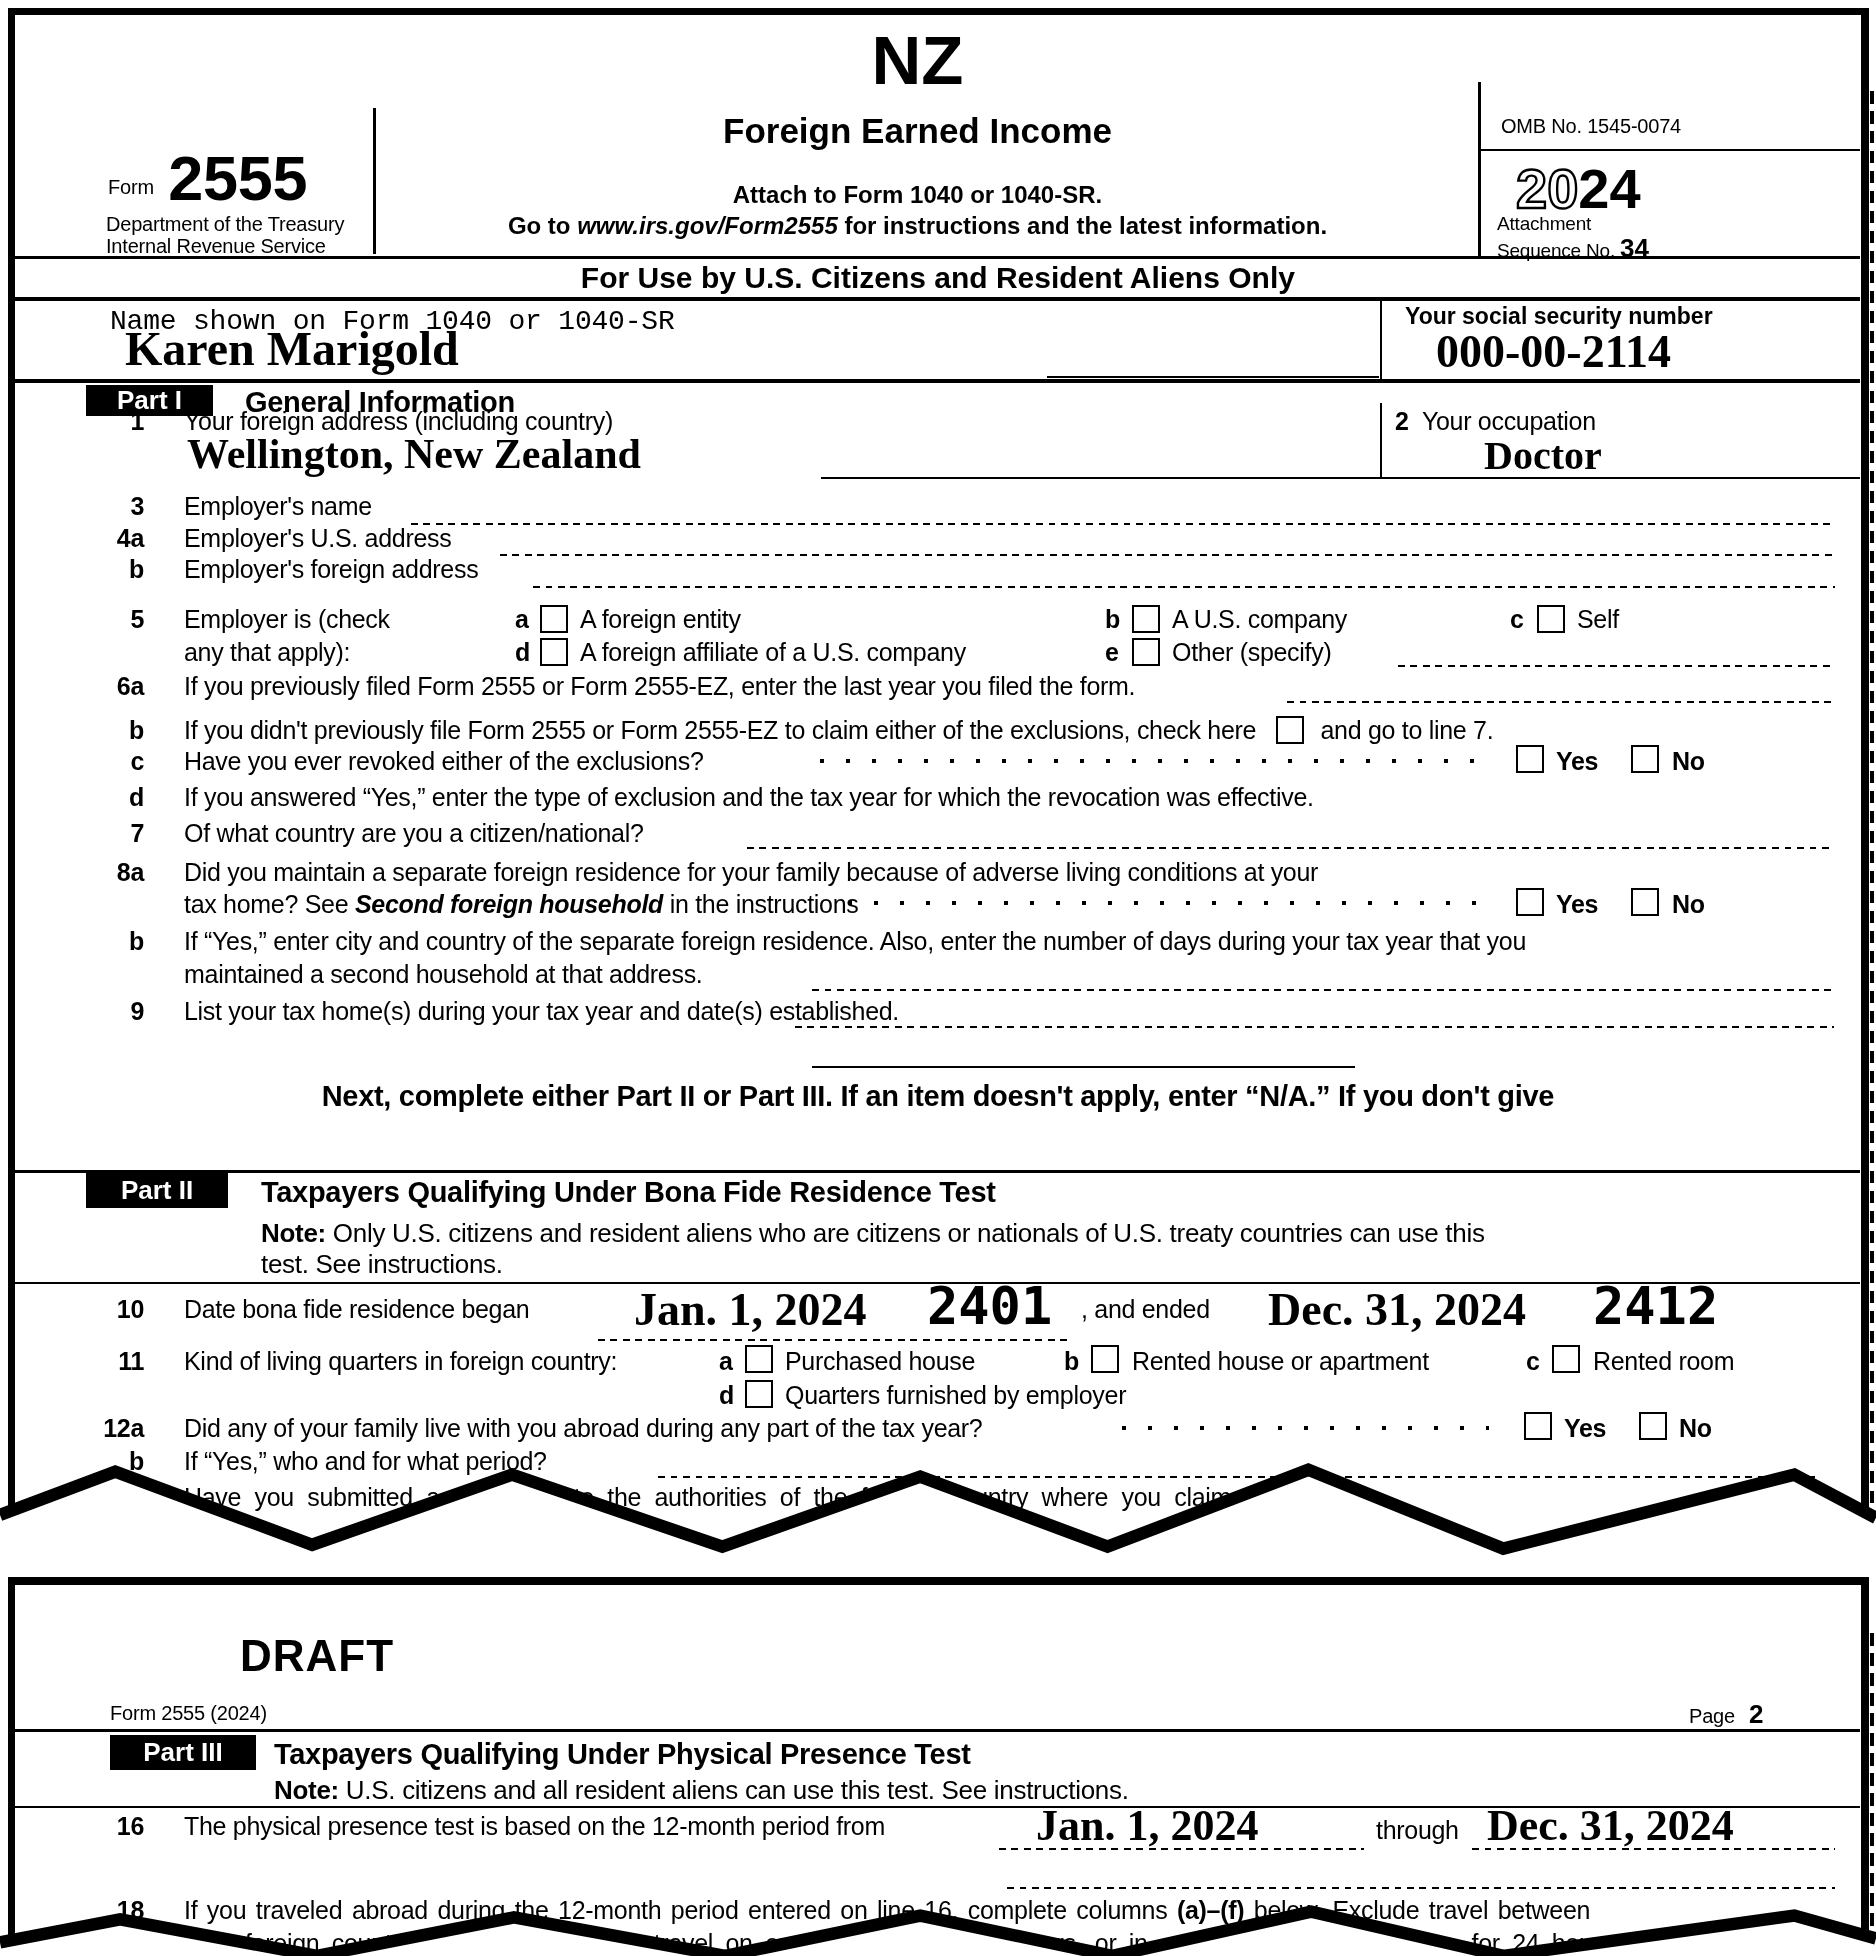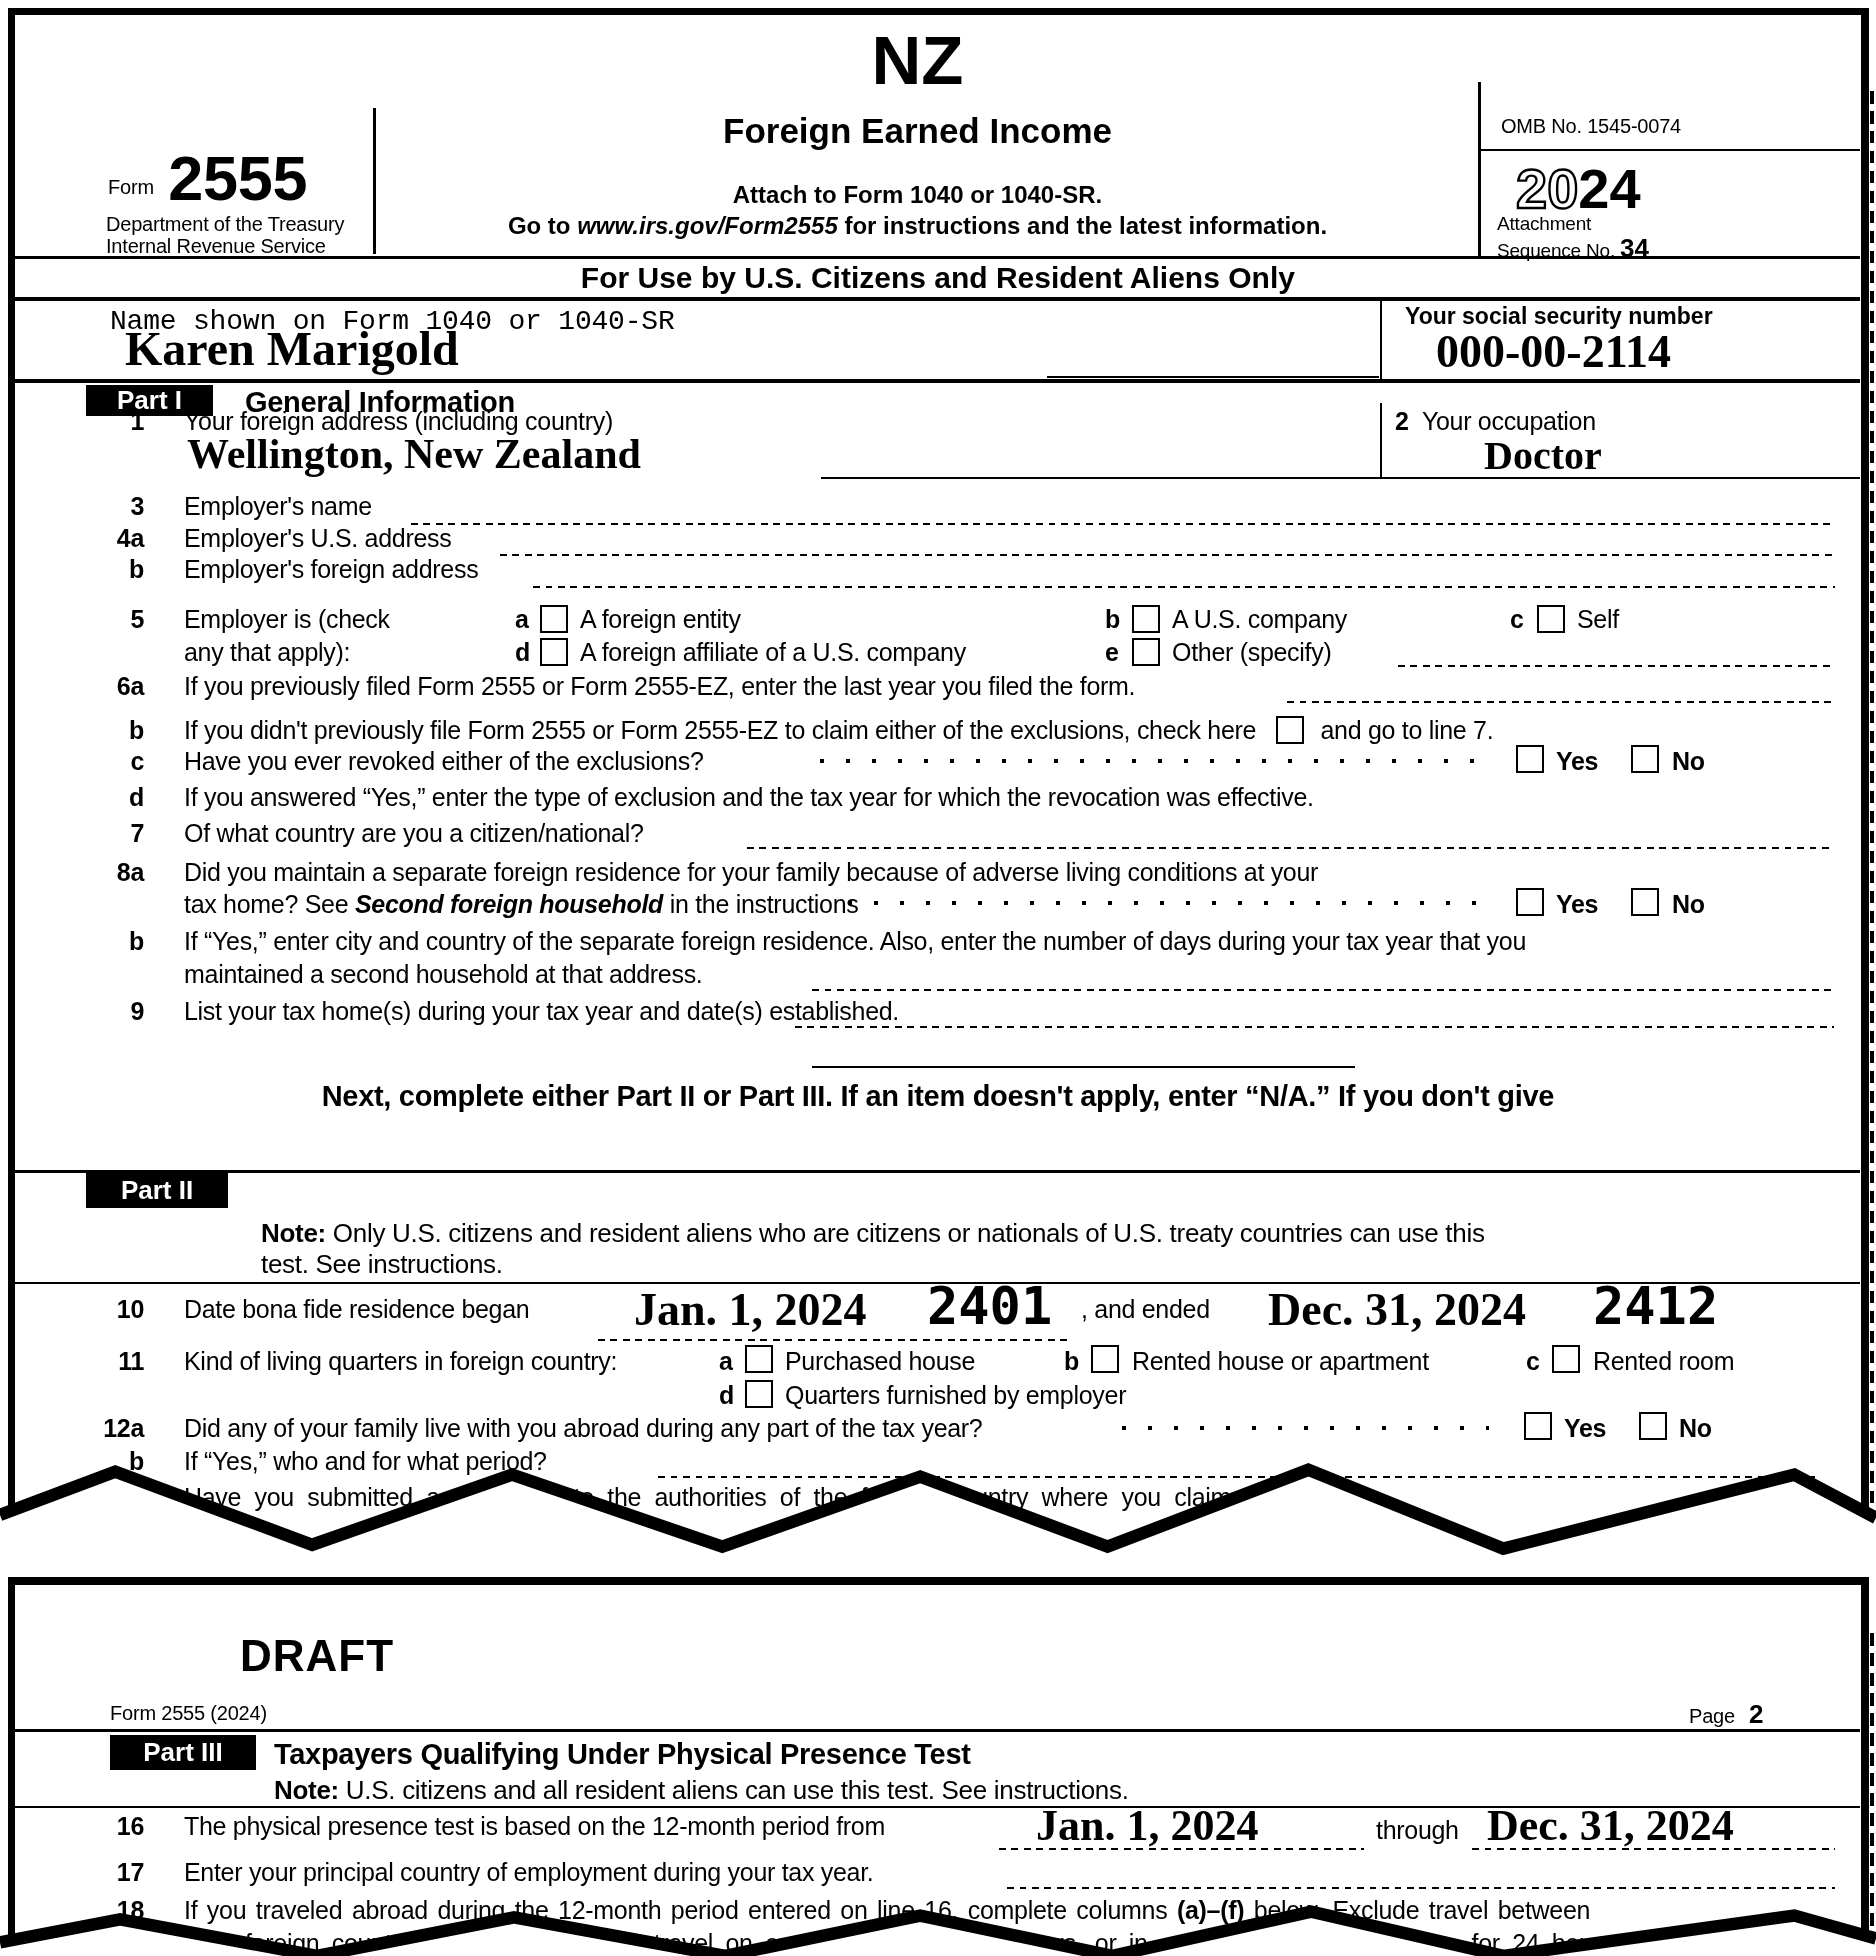--- a/index.html
+++ b/index.html
@@ -174,20 +174,21 @@
   <div class="abs row" style="left:96px;top:997px;">
     <span class="n">9</span><span>List your tax home(s) during your tax year and date(s) established.</span>
   </div>
   <div class="abs dash" style="left:795px;top:1026px;width:1039px;"></div>
   <div class="abs sol" style="left:812px;top:1066px;width:543px;"></div>
 
   <div class="abs b" style="left:15.4px;top:1080px;width:1845px;text-align:center;font-size:29px;letter-spacing:-0.3px;">Next, complete either Part II or Part III. If an item doesn't apply, enter “N/A.” If you don't give</div>
 
   <div class="abs sol" style="left:15.4px;top:1170px;width:1845px;height:2.9px;"></div>
   <div class="abs partbar" style="left:86px;top:1173px;width:142px;height:35px;">Part II</div>
+  <div class="abs ptitle" style="left:261px;top:1176px;">Taxpayers Qualifying Under Bona Fide Residence Test</div>
   <div class="abs t27" style="left:261px;top:1218px;">
     <span class="b">Note:</span><span> Only U.S. citizens and resident aliens who are citizens or nationals of U.S. treaty countries can use this</span>
   </div>
   <div class="abs t27" style="left:261px;top:1249px;">test. See instructions.</div>
   <div class="abs sol" style="left:15.4px;top:1282px;width:1845px;"></div>
 
   <div class="abs row" style="left:96px;top:1295px;">
     <span class="n">10</span><span>Date bona fide residence began</span>
   </div>
   <div class="abs ser" style="left:634px;top:1283px;font-size:46px;">Jan. 1, 2024</div>
@@ -257,23 +258,20 @@
 
   <div class="abs row" style="left:96px;top:1812px;">
     <span class="n">16</span><span>The physical presence test is based on the 12-month period from</span>
   </div>
   <div class="abs ser" style="left:1036px;top:1800px;font-size:44px;">Jan. 1, 2024</div>
   <div class="abs dash" style="left:999px;top:1848px;width:365px;"></div>
   <div class="abs t" style="left:1376px;top:1816px;">through</div>
   <div class="abs ser" style="left:1487px;top:1800px;font-size:44px;">Dec. 31, 2024</div>
   <div class="abs dash" style="left:1472px;top:1848px;width:363px;"></div>
 
-  <div class="abs row" style="left:96px;top:1858px;">
-    <span class="n">17</span><span>Enter your principal country of employment during your tax year.</span>
-  </div>
   <div class="abs dash" style="left:1007px;top:1887px;width:828px;"></div>
 
   <div class="abs row" style="left:96px;top:1896px;word-spacing:2.9px;">
     <span class="n">18</span><span>If you traveled abroad during the 12-month period entered on line 16, complete columns </span><span class="b">(a)–(f)</span><span> below. Exclude travel between</span>
   </div>
   <div class="abs t" style="left:245px;top:1929px;word-spacing:5.8px;">foreign countries that didn't involve travel on or over international waters, or in or over the United States, for 24 hours or more.</div>
 
   <svg class="abs" style="left:0;top:0;width:1876px;height:1957px;pointer-events:none;" viewBox="0 0 1953 2037">
     <polygon points="0,2022 125,1998 330,2036 535,1996 755,2036 958,1994 1158,2036 1365,1990 1565,2036 1868,1994 1953,2018 1953,2037 0,2037" fill="#ffffff"></polygon>
     <polyline points="0,2022 125,1998 330,2036 535,1996 755,2036 958,1994 1158,2036 1365,1990 1565,2036 1868,1994 1953,2018" fill="none" stroke="#000" stroke-width="13"></polyline>

